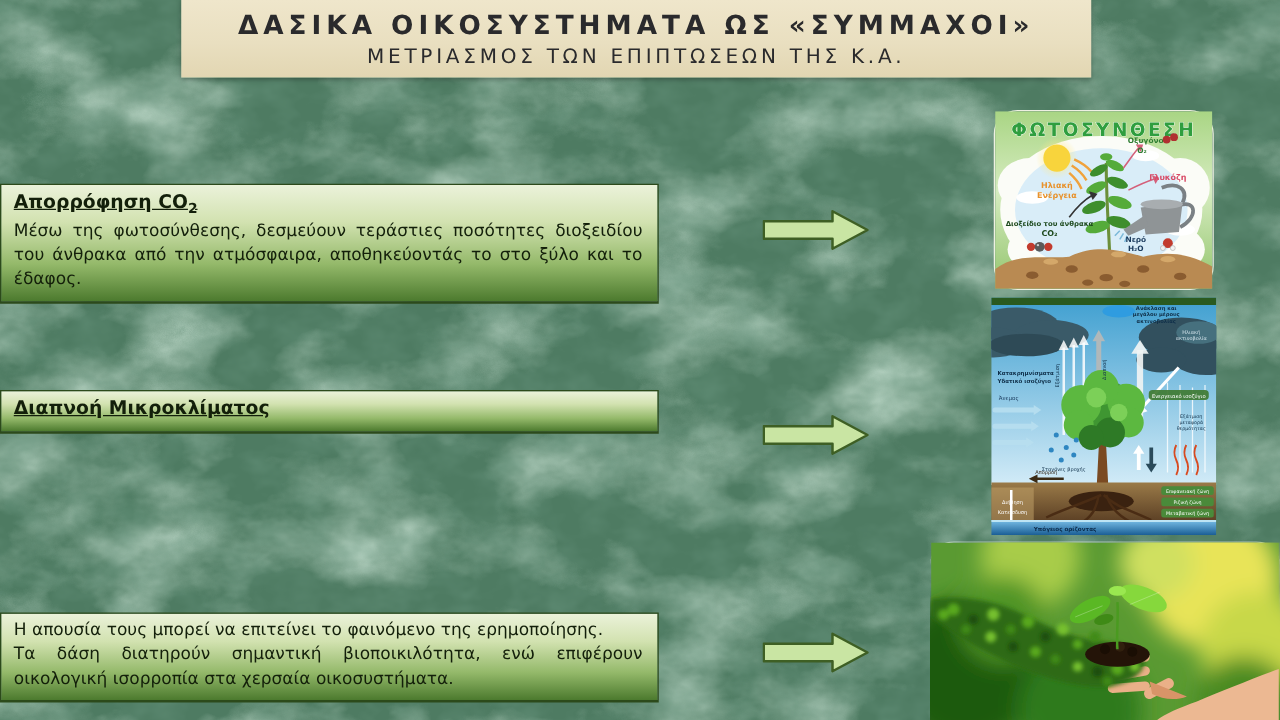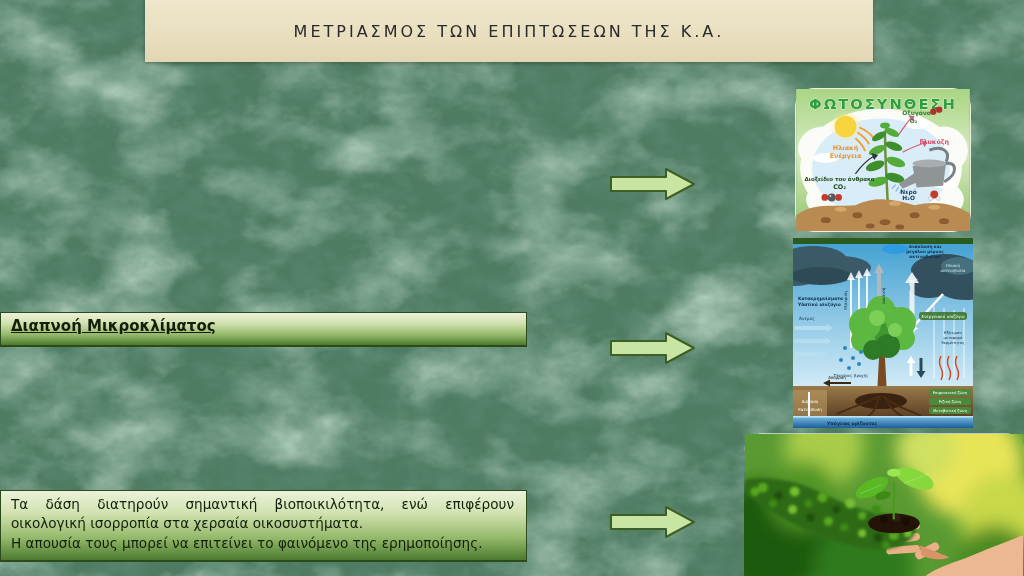--- a/index.html
+++ b/index.html
@@ -48,31 +48,36 @@
         <feTurbulence type="fractalNoise" baseFrequency="0.034 0.046" numOctaves="3" seed="4" stitchTiles="stitch"></feTurbulence>
         <feColorMatrix type="matrix" values="0 0 0 0 0.14  0 0 0 0 0.30  0 0 0 0 0.21  0.55 0.55 0.55 0 -0.72"></feColorMatrix>
       </filter>
     </defs>
     <rect width="1024" height="576" fill="#4e7b62"></rect>
     <rect width="1024" height="576" filter="url(#veinsLight)"></rect>
     <rect width="1024" height="576" filter="url(#veinsDark)"></rect>
   </svg>
 
   <header class="banner">
+    <div class="title">ΔΑΣΙΚΑ ΟΙΚΟΣΥΣΤΗΜΑΤΑ ΩΣ «ΣΥΜΜΑΧΟΙ»</div>
     <div class="subtitle">ΜΕΤΡΙΑΣΜΟΣ ΤΩΝ ΕΠΙΠΤΩΣΕΩΝ ΤΗΣ Κ.Α.</div>
   </header>
 
+  <section class="textbox" id="box1">
+    <h3><span class="u"><span>Απορρόφηση CO</span><sub class="co2">2</sub></span></h3>
+    <p>Μέσω της φωτοσύνθεσης, δεσμεύουν τεράστιες ποσότητες διοξειδίου του άνθρακα από την ατμόσφαιρα, αποθηκεύοντάς το στο ξύλο και το έδαφος.</p>
+  </section>
 
   <section class="textbox" id="box2">
     <h3><span class="u">Διαπνοή Μικροκλίματος</span></h3>
   </section>
 
   <section class="textbox" id="box3">
+    <p>Η απουσία τους μπορεί να επιτείνει το φαινόμενο της ερημοποίησης.</p>
     <p>Τα δάση διατηρούν σημαντική βιοποικιλότητα, ενώ επιφέρουν οικολογική ισορροπία στα χερσαία οικοσυστήματα.</p>
-    <p>Η απουσία τους μπορεί να επιτείνει το φαινόμενο της ερημοποίησης.</p>
   </section>
 
   <svg class="arrow" id="arrow1" viewBox="0 0 86 36">
     <path d="M1,11 H56 V3 L84,18 L56,33 V25 H1 Z" fill="#c9e5a3" stroke="#3e5f24" stroke-width="2" stroke-linejoin="round"></path>
   </svg>
   <svg class="arrow" id="arrow2" viewBox="0 0 86 36">
     <path d="M1,11 H56 V3 L84,18 L56,33 V25 H1 Z" fill="#c9e5a3" stroke="#3e5f24" stroke-width="2" stroke-linejoin="round"></path>
   </svg>
   <svg class="arrow" id="arrow3" viewBox="0 0 86 36">
     <path d="M1,11 H56 V3 L84,18 L56,33 V25 H1 Z" fill="#c9e5a3" stroke="#3e5f24" stroke-width="2" stroke-linejoin="round"></path>

